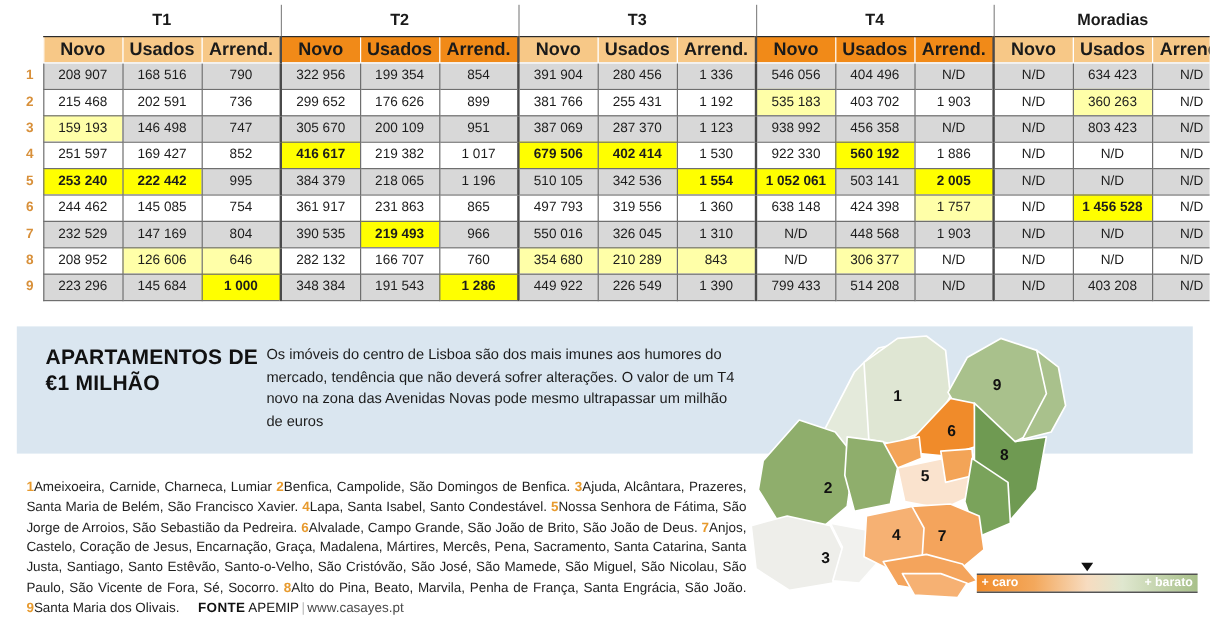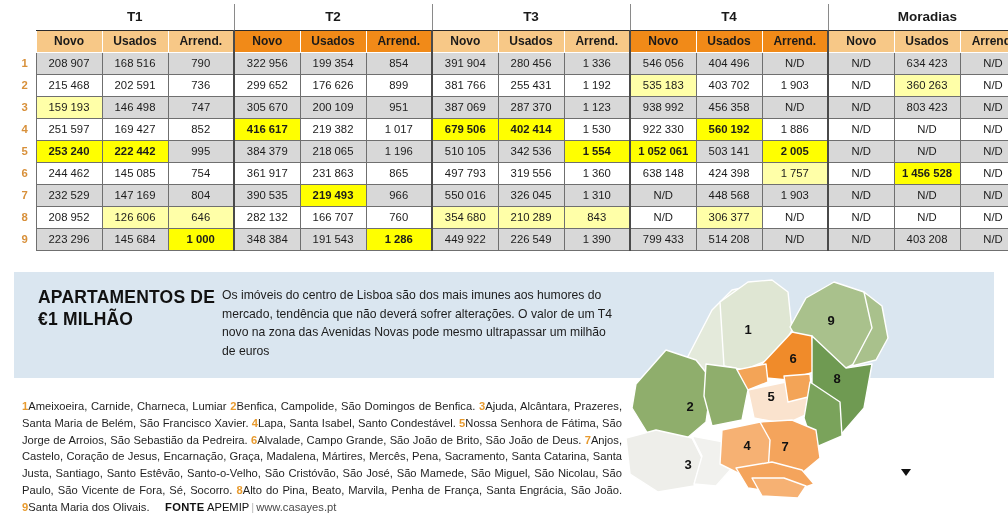--- a/index.html
+++ b/index.html
@@ -30,21 +30,21 @@
   tr.grouprow th.grp {
     font-weight: bold; font-size: 13.5px; color: #1a1a1a;
     height: 26px; background: #ffffff;
     border-bottom: 1px solid #2b2b2b;
   }
   tr.grouprow th.grp.sep { border-left: 1px solid #8a8a8a; }
   tr.grouprow th.blank { background: #ffffff; border: none; }
 
   
   tr.subrow th.sub {
-    font-weight: bold; font-size: 12px; color: #1a1a1a;
+    font-weight: bold; font-size: 15px; color: #1a1a1a;
     height: 21px;
     border: 1px solid #ffffff;
   }
   tr.subrow th.sub.light { background: #f7c887; }
   tr.subrow th.sub.dark  { background: #f18a18; }
   tr.subrow th.blank { background: #ffffff; border: none; }
 
   
   td.rownum {
     font-weight: bold; font-size: 11.5px; color: #d8903a;
@@ -395,15 +395,19 @@
       <text class="zone-label" x="151" y="129" text-anchor="middle">5</text>
       <text class="zone-label" x="70" y="139" text-anchor="middle">2</text>
       <text class="zone-label" x="127" y="178" text-anchor="middle">4</text>
       <text class="zone-label" x="165" y="179" text-anchor="middle">7</text>
       <text class="zone-label" x="68" y="197" text-anchor="middle">3</text>
     </svg>
   </div>
 
   <div class="grad-legend">
     <div class="grad-arrow"></div>
+    <div class="grad-bar">
+      <span class="left">+ caro</span>
+      <span class="right">+ barato</span>
+    </div>
   </div>
 
 </div>
 
 </body></html>

